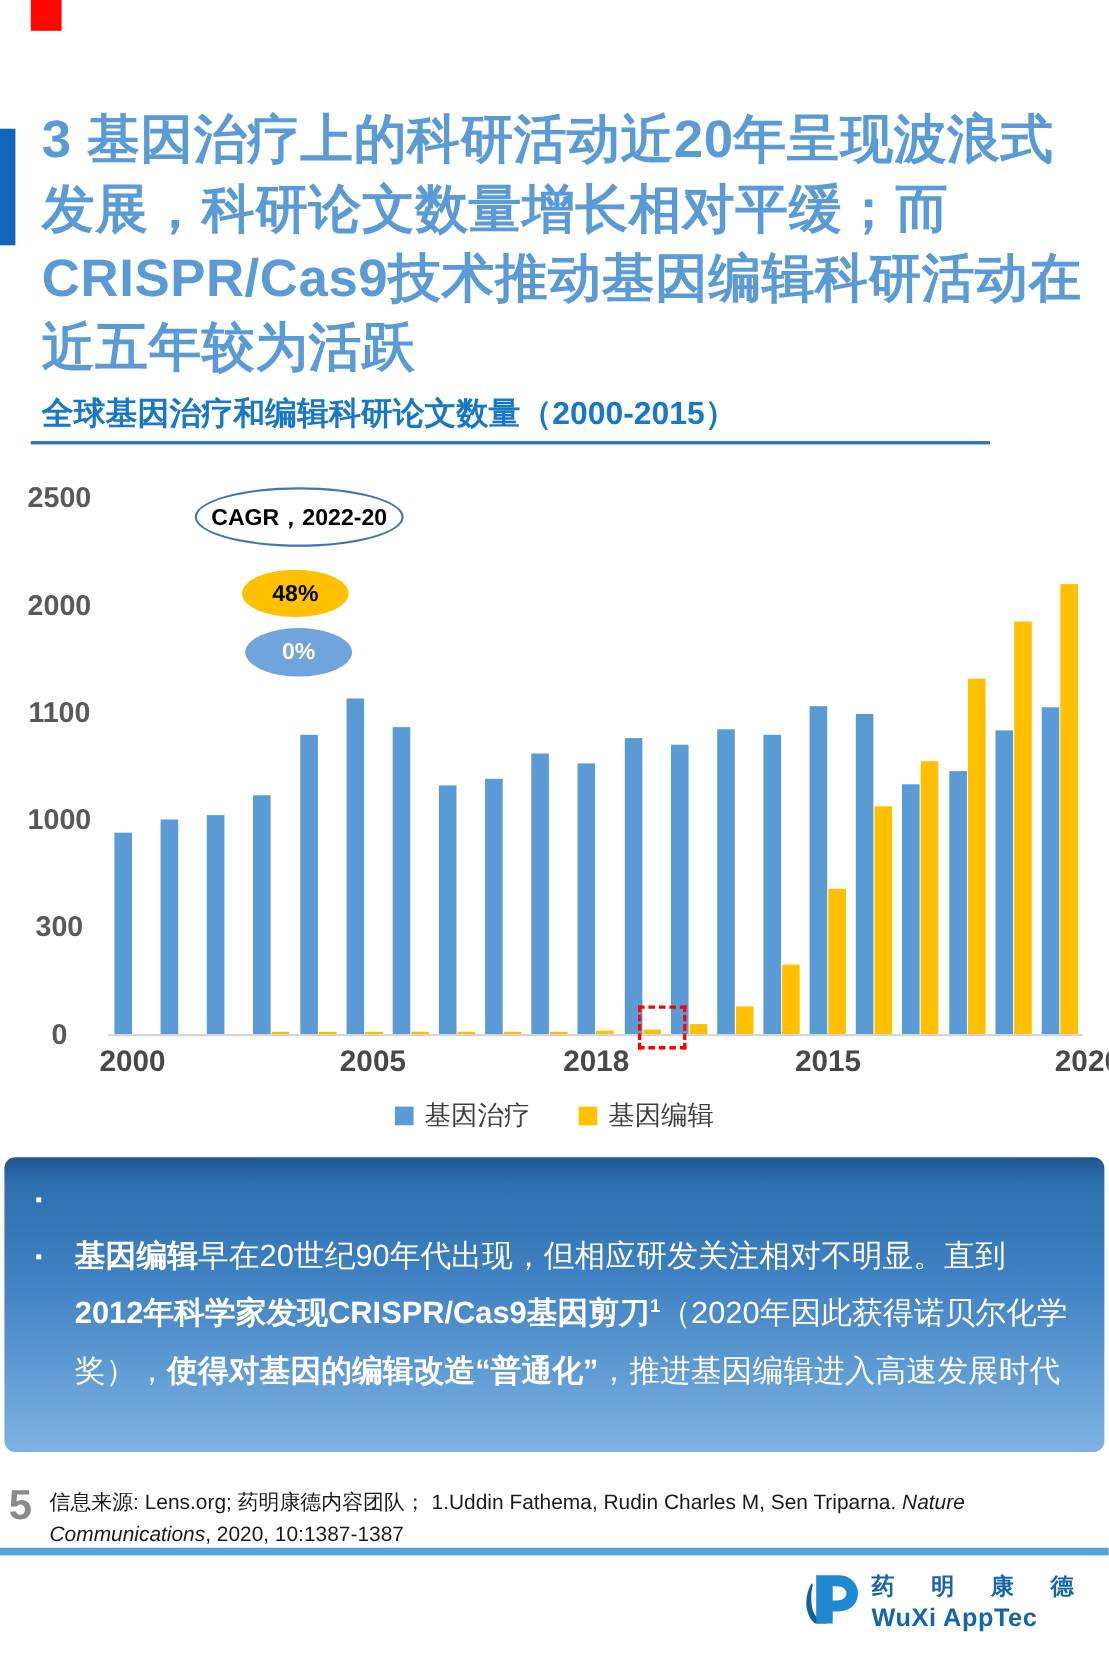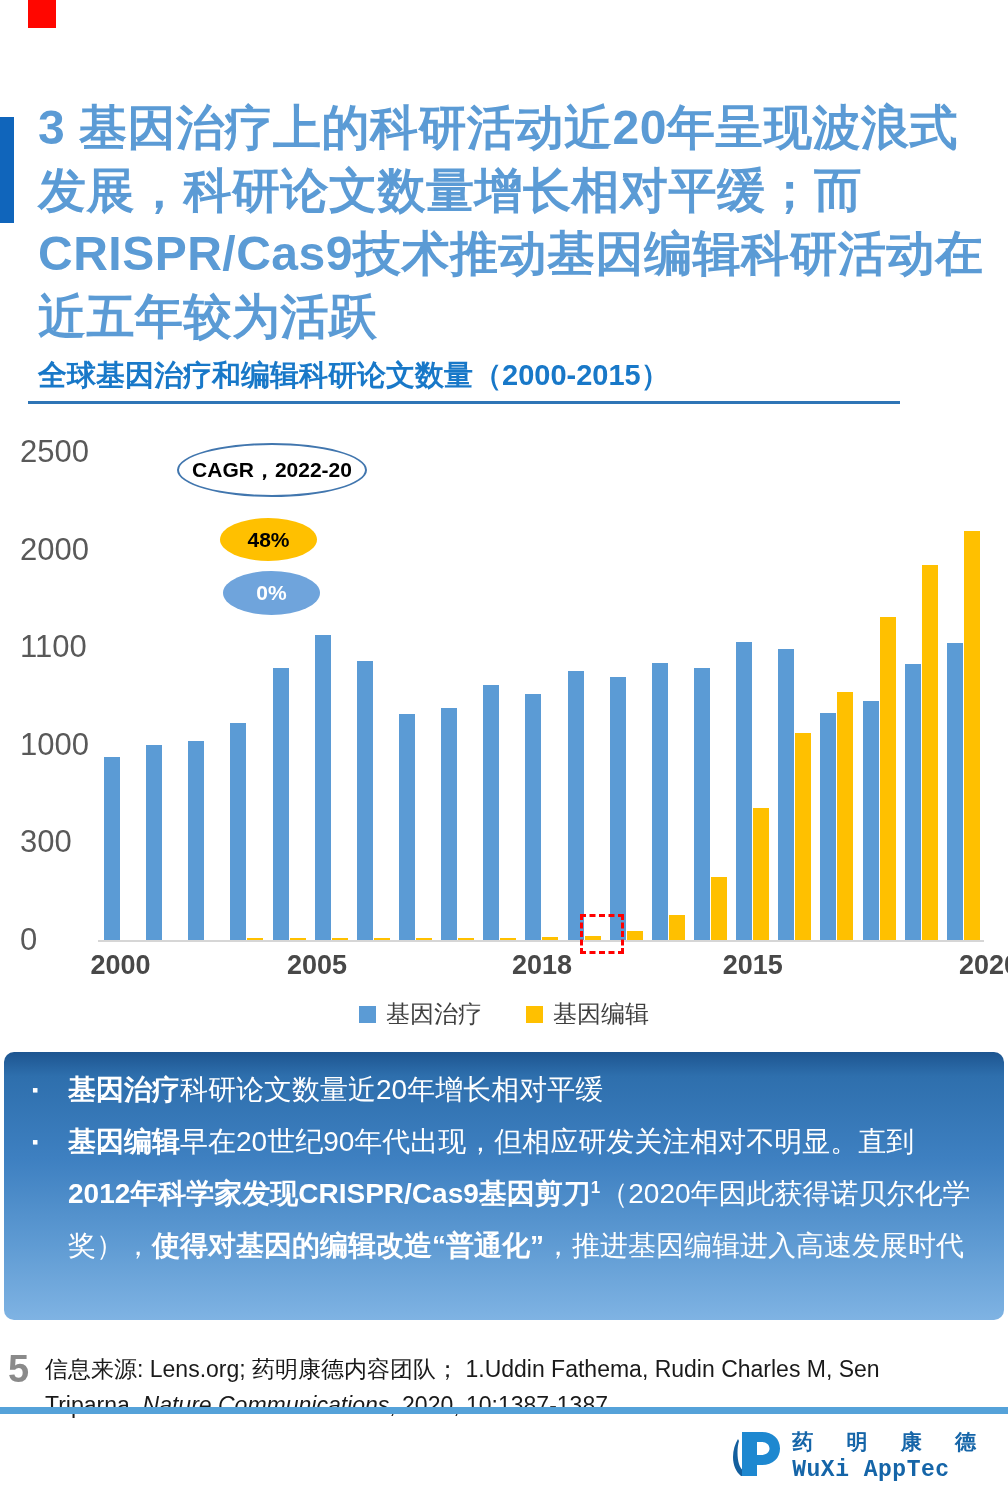--- a/index.html
+++ b/index.html
@@ -18,22 +18,22 @@
     letter-spacing:0.5px;
   }
   
   .chart-title{
     position:absolute;left:38px;top:356px;width:900px;
     font-size:29px;font-weight:bold;color:#1878C8;
   }
   .title-rule{position:absolute;left:28px;top:401px;width:872px;height:3px;background:#2E75B6;}
   
   .y-axis{position:absolute;left:20px;top:452px;width:68px;height:488px;}
-  .ytick{position:absolute;right:0;width:68px;text-align:left;
-    font-size:31px;font-weight:normal;color:#595959;line-height:30px;}
+  .ytick{position:absolute;right:0;width:68px;text-align:center;
+    font-size:26px;font-weight:bold;color:#595959;line-height:30px;}
   .chart-plot{position:absolute;left:104px;top:452px;width:876px;height:488px;}
   .baseline{position:absolute;left:-6px;right:-4px;bottom:-2px;height:2px;background:#D6D6D6;}
   .groups{position:absolute;left:0;top:0;width:100%;height:100%;
     display:flex;justify-content:space-between;align-items:flex-end;}
   .bar-group{width:33px;display:flex;align-items:flex-end;gap:1px;height:100%;}
   .bar{width:16px;}
   .x-labels{position:absolute;left:0;top:100%;width:100%;height:46px;}
   .xtick{position:absolute;top:10px;transform:translateX(-50%);
     font-size:27px;font-weight:bold;color:#484848;}
   .highlight-box{position:absolute;border:3px dashed #FF0000;
@@ -61,29 +61,29 @@
     padding:12px 30px 0 28px;color:#fff;
   }
   .bullet-row{display:flex;align-items:flex-start;}
   .bullet-marker{width:22px;font-size:18px;line-height:52px;flex:0 0 22px;margin-right:14px;}
   .bullet-text{font-size:28px;line-height:52px;}
   .bullet-text .b{font-weight:bold;}
   .bullet-text sup{font-size:17px;line-height:0;}
   
   .page-number{position:absolute;left:8px;top:1348px;font-size:38px;font-weight:bold;color:#8A8A8A;}
   .source{position:absolute;left:45px;top:1352px;width:910px;
-    font-size:23px;line-height:1.55;color:#1A1A1A;}
+    font-size:19px;line-height:1.55;color:#1A1A1A;}
   .source .journal{font-style:italic;}
   .footer-bar{position:absolute;left:0;top:1407px;width:1008px;height:7px;background:#55A2D9;}
   
   .logo{position:absolute;right:18px;top:1428px;display:flex;align-items:center;gap:8px;}
   .logo-texts{display:flex;flex-direction:column;align-items:flex-start;}
   .logo-cn{font-family:"Liberation Serif","DejaVu Serif",serif;
     font-size:21px;font-weight:bold;color:#1565A8;letter-spacing:14px;white-space:nowrap;}
-  .logo-en{font-size:23px;font-weight:bold;color:#1565A8;letter-spacing:0.5px;margin-top:1px;font-family:Liberation Mono, monospace;}
+  .logo-en{font-size:23px;font-weight:bold;color:#1565A8;letter-spacing:0.5px;margin-top:1px;}
 </style>
 </head>
 <body>
 
 <div class="red-mark"></div>
 <div class="accent-bar"></div>
 
 <div class="main-title">3 基因治疗上的科研活动近20年呈现波浪式发展，科研论文数量增长相对平缓；而CRISPR/Cas9技术推动基因编辑科研活动在近五年较为活跃</div>
 
 <div class="chart-title">全球基因治疗和编辑科研论文数量（2000-2015）</div>
@@ -182,21 +182,21 @@
       </div>
       <div class="bar-group">
         <div class="bar" title="2020 基因治疗: 1520" style="background: rgb(91, 155, 213); height: 296.704px;"></div>
         <div class="bar" title="2020 基因编辑: 2095" style="background: rgb(255, 192, 0); height: 408.944px;"></div>
       </div>
     </div>
   <div class="baseline"></div>
   <div class="highlight-box" style="left: 475.65px;"></div>
   <div class="x-labels">
       <div class="xtick" style="left: 16.5px;">2000</div>
-      <div class="xtick" style="left: 213px; text-align: center;">2005</div>
+      <div class="xtick" style="left: 235px; text-align: center;">2005</div>
       <div class="xtick" style="left: 438px;">2018</div>
       <div class="xtick" style="left: 648.75px;">2015</div>
       <div class="xtick" style="left: 885px;">2020</div>
     </div>
 </div>
 
 <div class="ellipse cagr">CAGR，2022-20</div>
 <div class="ellipse gold">48%</div>
 <div class="ellipse blue">0%</div>
 
@@ -208,21 +208,20 @@
     <div class="legend-item">
       <span class="legend-swatch" style="background: rgb(255, 192, 0);"></span>
       <span>基因编辑</span>
     </div>
   </div>
 
 <div class="insight-box">
   <div>
       <div class="bullet-row">
         <span class="bullet-marker">▪</span>
-        <div class="bullet-text"><span class="b">基因治疗</span><span>科研论文数量近20年增长相对平缓</span></div>
       </div>
       <div class="bullet-row">
         <span class="bullet-marker">▪</span>
         <div class="bullet-text"><span class="b">基因编辑</span><span>早在20世纪90年代出现，但相应研发关注相对不明显。直到</span><span class="b">2012年科学家发现CRISPR/Cas9基因剪刀</span><sup class="b">1</sup><span>（2020年因此获得诺贝尔化学奖），</span><span class="b">使得对基因的编辑改造“普通化”</span><span>，推进基因编辑进入高速发展时代</span></div>
       </div>
     </div>
 </div>
 
 <div class="page-number">5</div>
 <div class="source"><span>信息来源: Lens.org; 药明康德内容团队； 1.Uddin Fathema, Rudin Charles M, Sen Triparna. </span><span class="journal">Nature Communications</span><span>, 2020, 10:1387-1387</span></div>

